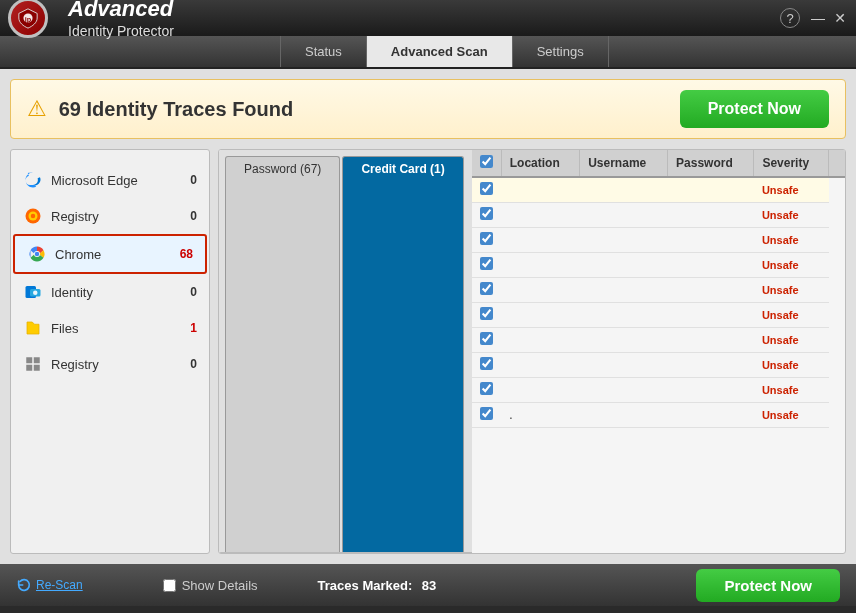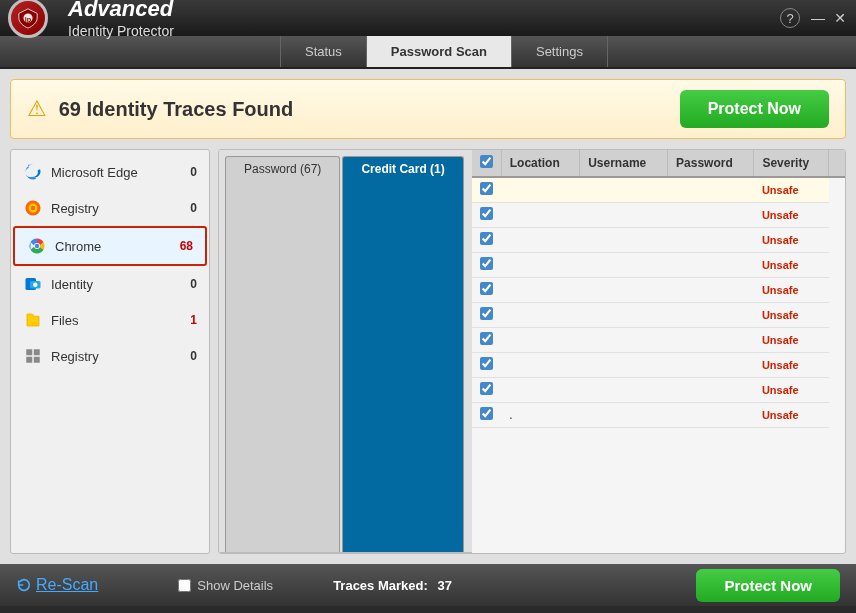--- a/index.html
+++ b/index.html
@@ -104,21 +104,21 @@
       gap: 8px;
       overflow: hidden;
     }
 
     
     .sidebar {
       width: 200px;
       background: #f0f0f0;
       border: 1px solid #bbb;
       border-radius: 3px;
-      padding: 4px 0;
+      padding: 12px 0;
       flex-shrink: 0;
     }
     .sidebar-item {
       display: flex;
       align-items: center;
       padding: 8px 12px;
       cursor: pointer;
       font-size: 13px;
       color: #333;
     }
@@ -222,21 +222,21 @@
       height: 42px;
       background: linear-gradient(to bottom, #555, #333);
       display: flex;
       align-items: center;
       padding: 0 16px;
       gap: 0;
     }
     .rescan-btn {
       display: flex; align-items: center; gap: 4px;
       color: #44aaff;
-      font-size: 16px;
+      font-size: 12px;
       cursor: pointer;
       text-decoration: underline;
     }
     .show-details {
       display: flex; align-items: center; gap: 6px;
       color: #ccc; font-size: 13px; margin-left: 80px;
       cursor: pointer;
     }
     .traces-marked {
       color: #ccc; font-size: 13px; margin-left: 60px; flex: 1;
@@ -300,21 +300,21 @@
   <div style="flex:1"></div>
   <div class="titlebar-help">?</div>
   <div class="titlebar-controls">
     <span>—</span>
     <span>✕</span>
   </div>
 </div>
 
 <div class="tabbar" style="padding: 0 0 0 280px;">
   <div class="tab">Status</div>
-  <div class="tab active">Password Scan</div>
+  <div class="tab active">Advanced Scan</div>
   <div class="tab">Settings</div>
 </div>
 
 <div class="main">
 
   <div class="alert-bar">
     <span class="alert-icon">⚠</span>
     <span class="alert-text">69 Identity Traces Found</span>
     <button class="protect-btn-top">Protect Now</button>
   </div>
@@ -508,21 +508,21 @@
     <span>Re-Scan</span>
   </div>
 
   <div class="show-details">
     <input type="checkbox" style="">
     <span>Show Details</span>
   </div>
 
   <div class="traces-marked">
     <span>Traces Marked:</span>
-    <span style="color:white; font-weight:bold; margin-left:6px;">37</span>
+    <span style="color:white; font-weight:bold; margin-left:6px;">83</span>
   </div>
 
   <button class="protect-btn-bottom">Protect Now</button>
 </div>
 
 <div class="statusbar">
   <span class="statusbar-version">Application Version 2.1.1000.2540</span>
   <span class="statusbar-brand">
     <span class="sys">SYS</span><span class="tweak">TWEAK</span>
   </span>

